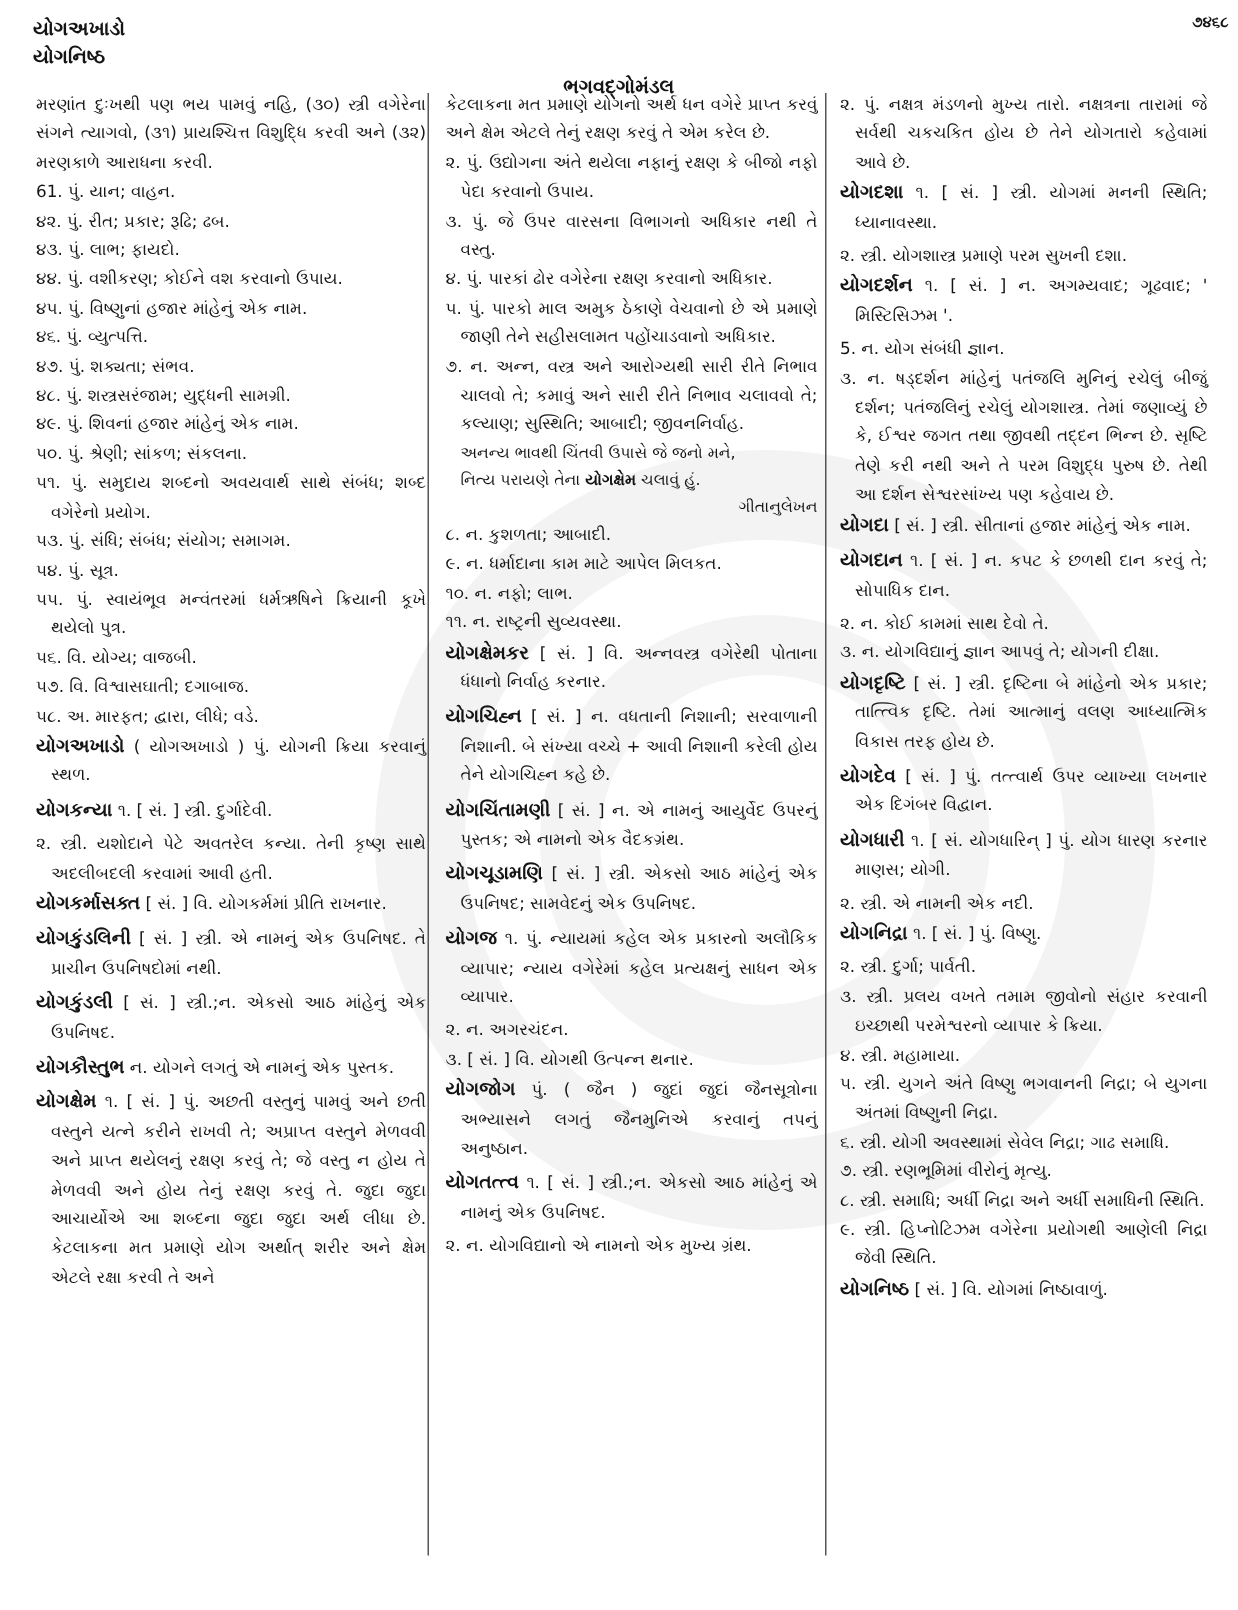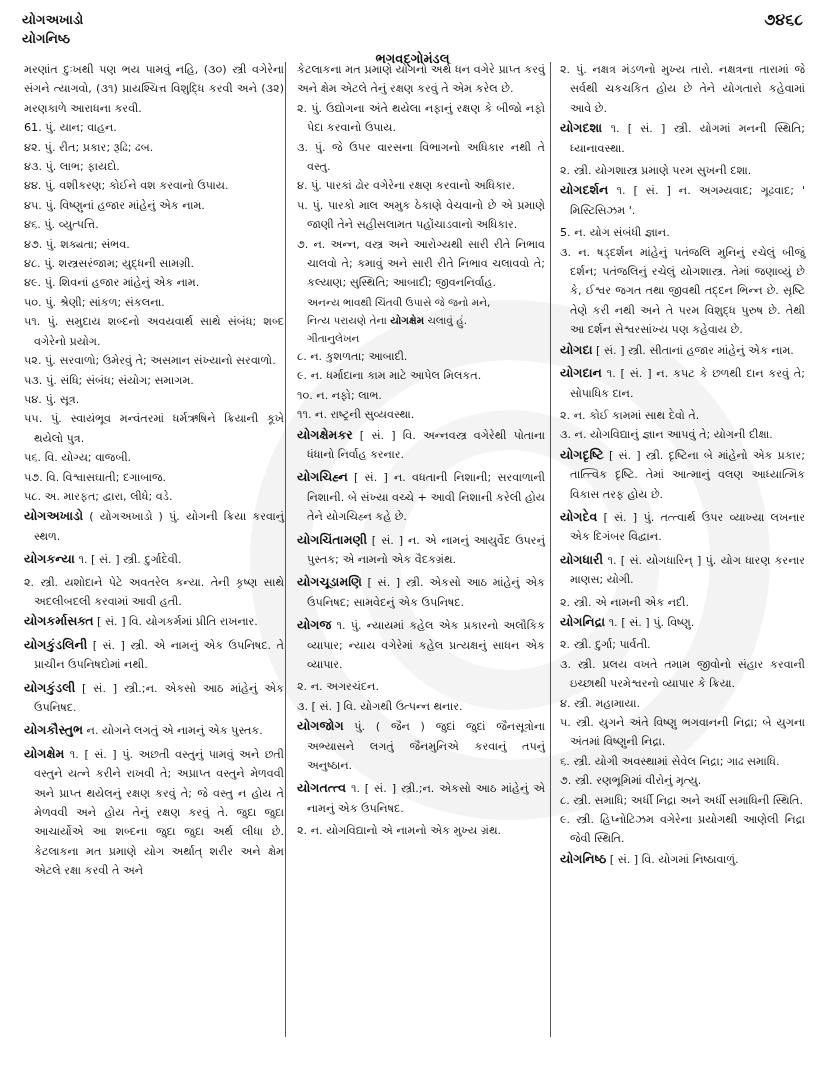--- a/index.html
+++ b/index.html
@@ -10,34 +10,34 @@
     position: absolute; left: 250px; top: 300px; width: 520px; height: 520px;
     border-radius: 50%; border: 60px solid #f2f2f2; opacity: 0.9; pointer-events: none;
   }
   .watermark2 {
     position: absolute; left: 360px; top: 410px; width: 300px; height: 300px;
     border-radius: 50%; border: 40px solid #f4f4f4; pointer-events: none;
   }
   .header { position: absolute; left: 0; top: 0; width: 825px; height: 60px; }
   .hdr-left { position: absolute; left: 22px; top: 10px; font-size: 13px; font-weight: bold; line-height: 19px; }
   .hdr-center { position: absolute; left: 0; width: 825px; top: 10px; text-align: center; font-size: 13px; font-weight: bold; margin-top: 41px; }
-  .hdr-right { position: absolute; right: 22px; top: 10px; font-size: 16px; font-weight: bold; }
+  .hdr-right { position: absolute; right: 6px; top: 10px; font-size: 10px; font-weight: bold; }
   .col { position: absolute; top: 60px; font-size: 11.2px; line-height: 19.4px; }
   .col1 { left: 24px; width: 260px; }
   .col2 { left: 297px; width: 248px; }
   .col3 { left: 560px; width: 245px; }
   .sep { position: absolute; top: 62px; width: 1px; background: #555; }
   .sep1 { left: 285px; height: 975px; }
   .sep2 { left: 550px; height: 975px; }
   .entry { text-align: justify; margin-bottom: 3px; }
   .entry .hw { font-weight: bold; font-size: 12.5px; }
   .sub { text-align: justify; }
   .indent { padding-left: 10px; text-indent: -10px; }
   .quote { padding-left: 10px; font-size: 10.5px; line-height: 18px; }
-  .quote .src { display: block; }
+  .quote .src { text-align: right; display: block; }
   .quote b { font-weight: bold; }
 </style>
 </head>
 <body>
 
 <div class="page">
   <div class="watermark"></div>
   <div class="watermark2"></div>
 
   <div class="header">
@@ -58,21 +58,20 @@
       <div class="sub indent">૪૨. પું. રીત; પ્રકાર; રૂઢિ; ઢબ.</div>
       <div class="sub indent">૪૩. પું. લાભ; ફાયદો.</div>
       <div class="sub indent">૪૪. પું. વશીકરણ; કોઈને વશ કરવાનો ઉપાય.</div>
       <div class="sub indent">૪૫. પું. વિષ્ણુનાં હજાર માંહેનું એક નામ.</div>
       <div class="sub indent">૪૬. પું. વ્યુત્પત્તિ.</div>
       <div class="sub indent">૪૭. પું. શક્યતા; સંભવ.</div>
       <div class="sub indent">૪૮. પું. શસ્ત્રસરંજામ; યુદ્ધની સામગ્રી.</div>
       <div class="sub indent">૪૯. પું. શિવનાં હજાર માંહેનું એક નામ.</div>
       <div class="sub indent">૫૦. પું. શ્રેણી; સાંકળ; સંકલના.</div>
       <div class="sub indent">૫૧. પું. સમુદાય શબ્દનો અવયવાર્થ સાથે સંબંધ; શબ્દ વગેરેનો પ્રયોગ.</div>
-      <div class="sub indent">૫૨. પું. સરવાળો; ઉમેરવું તે; અસમાન સંખ્યાનો સરવાળો.</div>
       <div class="sub indent">૫૩. પું. સંધિ; સંબંધ; સંયોગ; સમાગમ.</div>
       <div class="sub indent">૫૪. પું. સૂત્ર.</div>
       <div class="sub indent">૫૫. પું. સ્વાયંભૂવ મન્વંતરમાં ધર્મઋષિને ક્રિયાની કૂખે થયેલો પુત્ર.</div>
       <div class="sub indent">૫૬. વિ. યોગ્ય; વાજબી.</div>
       <div class="sub indent">૫૭. વિ. વિશ્વાસઘાતી; દગાબાજ.</div>
       <div class="sub indent">૫૮. અ. મારફત; દ્વારા, લીધે; વડે.</div>
       <div class="entry indent"><span class="hw">યોગઅખાડો</span><span> ( યોગઅખાડો ) પું. યોગની ક્રિયા કરવાનું સ્થળ.</span></div>
       <div class="entry indent"><span class="hw">યોગકન્યા</span><span> ૧. [ સં. ] સ્ત્રી. દુર્ગાદેવી.</span></div>
       <div class="sub indent">૨. સ્ત્રી. યશોદાને પેટે અવતરેલ કન્યા. તેની કૃષ્ણ સાથે અદલીબદલી કરવામાં આવી હતી.</div>
       <div class="entry indent"><span class="hw">યોગકર્માસક્ત</span><span> [ સં. ] વિ. યોગકર્મમાં પ્રીતિ રાખનાર.</span></div>

